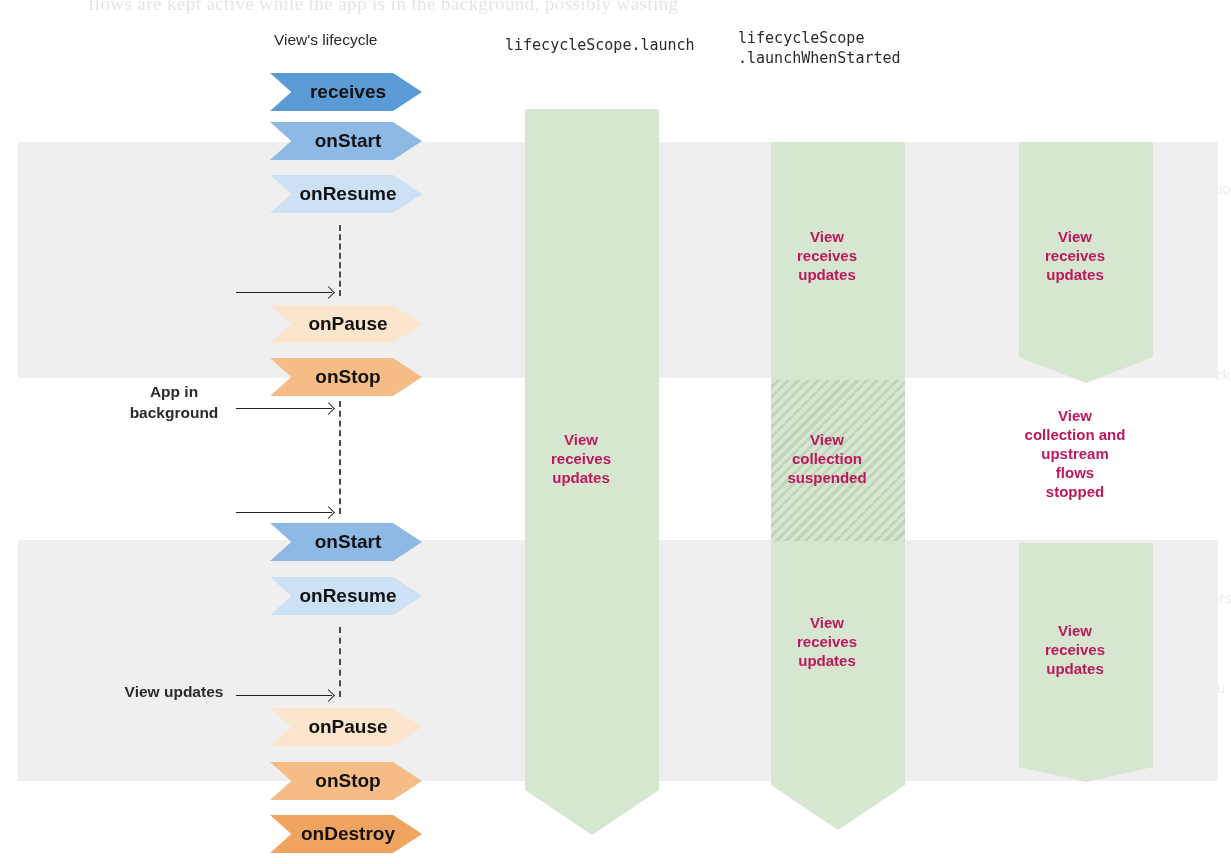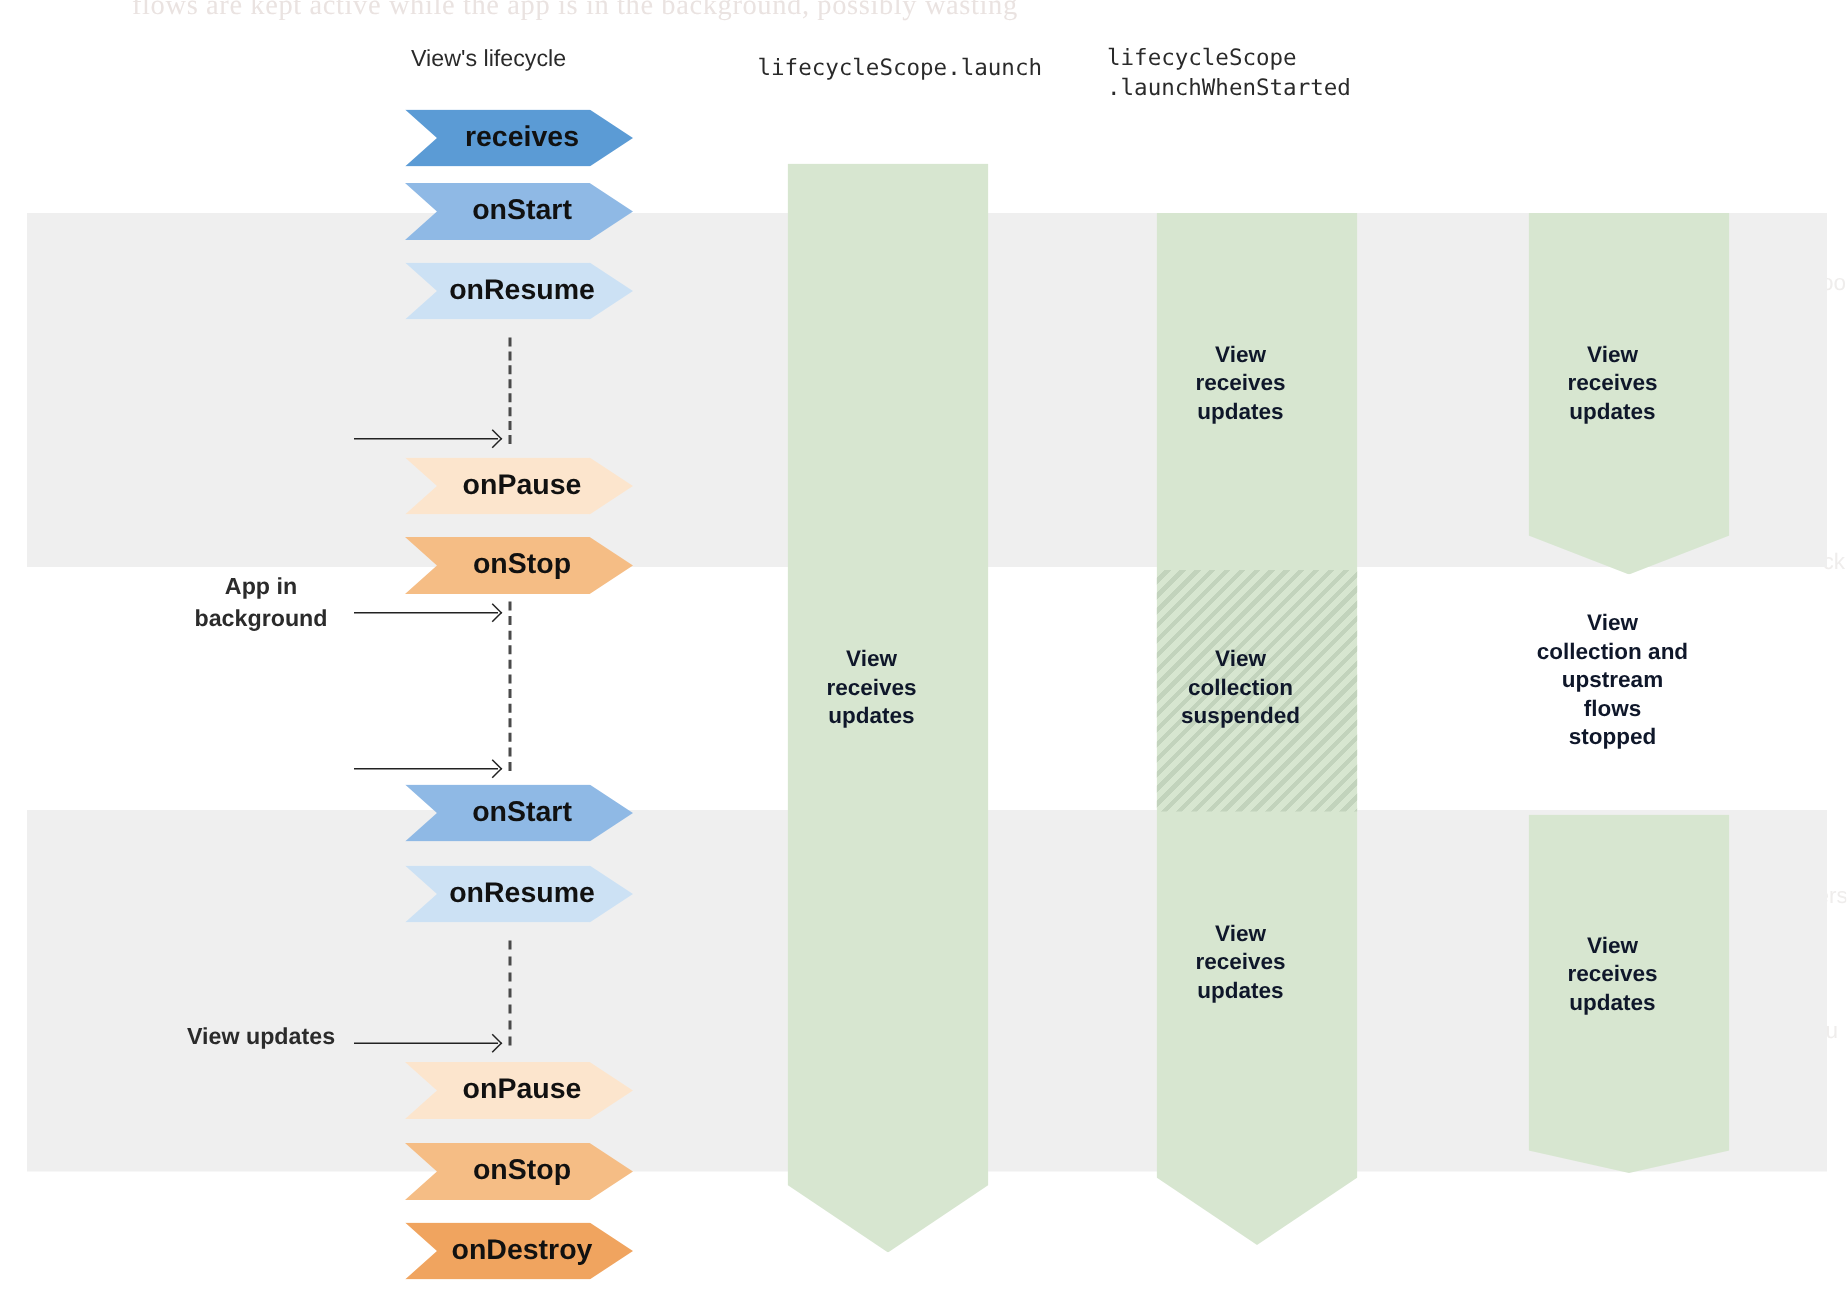--- a/index.html
+++ b/index.html
@@ -34,21 +34,21 @@
   .tip15{clip-path:polygon(0 0,100% 0,100% calc(100% - 15px),50% 100%,0 calc(100% - 15px));}
   #col-launch{left:525px;top:109px;height:726px;}
   #col-lws{left:771px;top:142px;height:688px;}
   #col-rol-a{left:1019px;top:142px;height:241px;}
   #col-rol-b{left:1019px;top:543px;height:239px;}
   .hatch{position:absolute;left:0;width:100%;top:238px;height:161px;
     background:repeating-linear-gradient(135deg,rgba(0,0,0,0) 0 4px,#c2d3bc 4px 7px);}
 
   
   .coltext{position:absolute;width:112px;text-align:center;font-weight:bold;
-    font-size:15px;line-height:19px;white-space:pre-line;color:#0f172a;}
+    font-size:15px;line-height:19px;white-space:pre-line;color:#be185d;}
   #txt-launch{left:525px;top:430px;}
   #txt-lws-top{left:771px;top:227px;}
   #txt-lws-mid{left:771px;top:430px;}
   #txt-lws-bot{left:771px;top:613px;}
   #txt-rol-top{left:1019px;top:227px;}
   #txt-rol-mid{left:1019px;top:406px;}
   #txt-rol-bot{left:1019px;top:621px;}
 
   
   .chev{position:absolute;left:270px;width:152px;height:38px;

